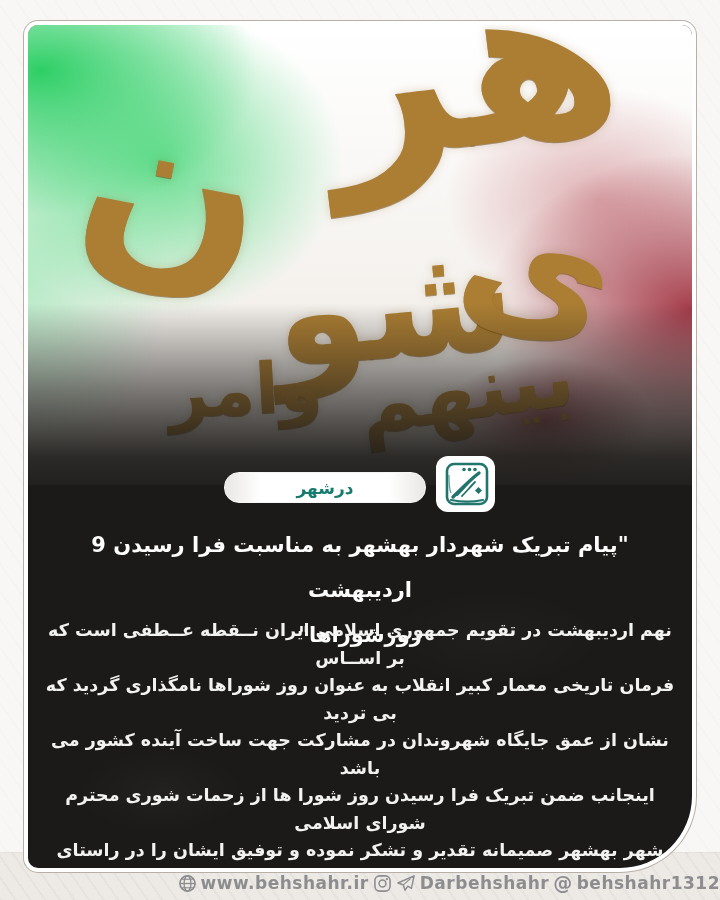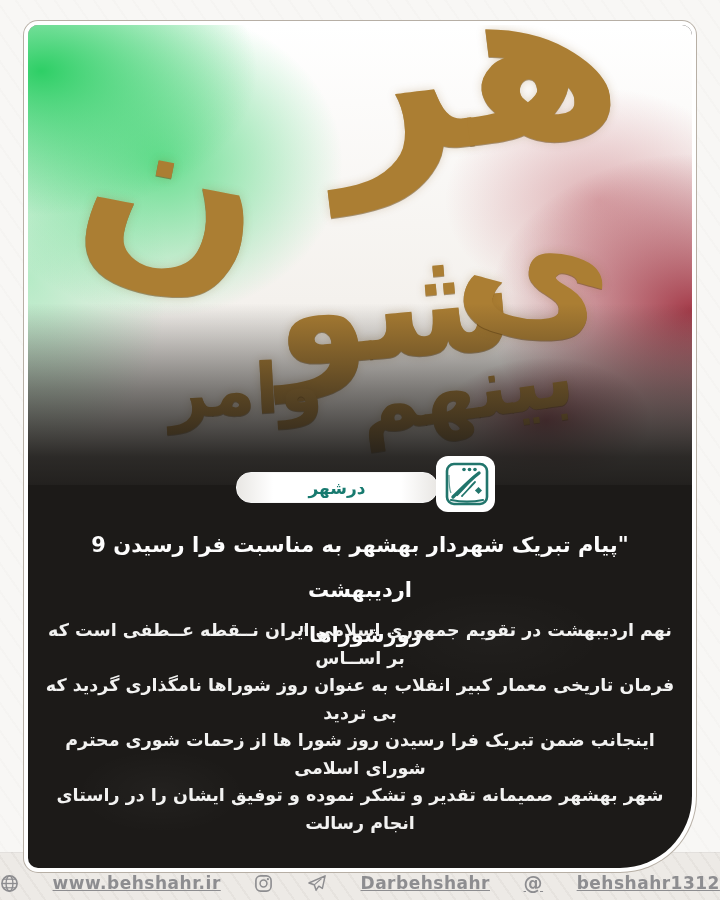--- a/index.html
+++ b/index.html
@@ -71,21 +71,21 @@
   }
   .panel-blotch{
     position:absolute;left:0;top:460px;width:100%;bottom:0;
     background:
       radial-gradient(ellipse 120px 60px at 20% 80%, rgba(255,255,255,.03), rgba(0,0,0,0) 70%),
       radial-gradient(ellipse 160px 70px at 70% 40%, rgba(255,255,255,.025), rgba(0,0,0,0) 70%);
   }
 
   
   .pill{
-    position:absolute;left:208px;top:447px;width:200px;height:29px;
+    position:absolute;left:196px;top:447px;width:200px;height:29px;
     background:linear-gradient(90deg,#e9e7e4,#ffffff 18%,#ffffff 82%,#e9e7e4);
     border-radius:15px;border:1px solid #f5f5f5;
     display:flex;align-items:center;justify-content:center;text-align:right;
   }
   .pill-label{color:#177a6f;font-size:17px;font-weight:bold;}
   .logo{
     position:absolute;left:408px;top:431px;width:59px;height:56px;
     background:#ffffff;border-radius:12px;
     display:flex;align-items:center;justify-content:center;
   }
@@ -100,22 +100,22 @@
   .body-block{
     position:absolute;left:14px;right:14px;top:592px;
     direction:rtl;color:#f2f2f1;font-weight:bold;
     font-size:17.5px;line-height:27.5px;text-align:center;
   }
   .body-block .l-right{text-align:right;padding-right:16px;}
 
   
   .footer{
     position:absolute;left:0;right:0;top:868px;height:30px;
-    display:flex;align-items:center;justify-content:space-between;gap:4px;
-    color:#8d8d90;font-size:17px;font-weight:bold;letter-spacing:.5px;text-decoration:underline;
+    display:flex;align-items:center;justify-content:flex-end;gap:4px;
+    color:#8d8d90;font-size:17px;font-weight:bold;letter-spacing:.5px;
   }
   .footer svg{display:block;}
   .at-glyph{font-size:19px;font-weight:bold;color:#8d8d90;}
 </style>
 </head>
 <body>
 
 <div style="position:absolute;inset:0;">
   <div class="bg-texture"></div>
   <div class="footer-strip"></div>
@@ -156,20 +156,21 @@
     </div>
 
     <div class="headline">
       <div>"پیام تبریک شهردار بهشهر به مناسبت فرا رسیدن 9 اردیبهشت</div>
       <div>روزشوراها"</div>
     </div>
 
     <div class="body-block">
       <div>نهم اردیبهشت در تقویم جمهوری اسلامی ایران نــقطه عــطفی است که بر اســاس</div>
       <div>فرمان تاریخی معمار کبیر انقلاب به عنوان روز شوراها نامگذاری گردید که بی تردید</div>
+      <div>نشان از عمق جایگاه شهروندان در مشارکت جهت ساخت آینده کشور می باشد</div>
       <div>اینجانب ضمن تبریک فرا رسیدن روز شورا ها از زحمات شوری محترم شورای اسلامی</div>
       <div>شهر بهشهر صمیمانه تقدیر و تشکر نموده و توفیق ایشان را در راستای انجام رسالت</div>
 
     </div>
 
   </div>
 
   <div class="footer">
     <svg width="19" height="19" viewBox="0 0 20 20">
       <circle cx="10" cy="10" r="8" fill="none" stroke="#8d8d90" stroke-width="1.7"></circle>

